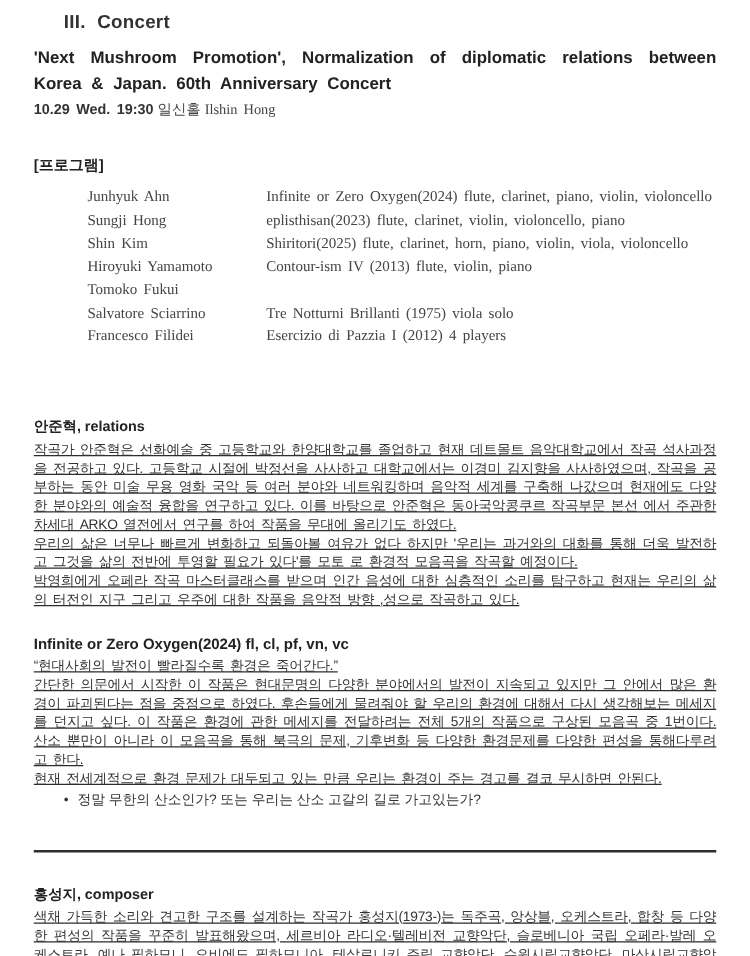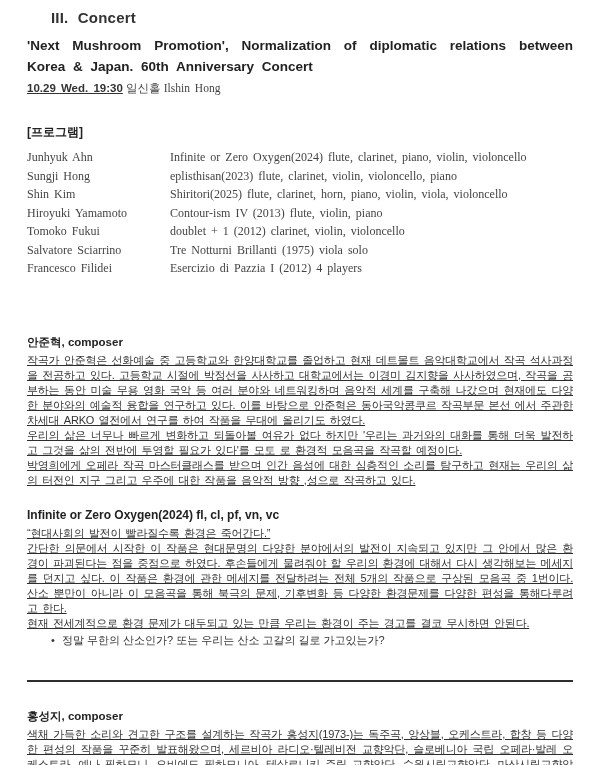--- a/index.html
+++ b/index.html
@@ -16,35 +16,35 @@
   .h1 {
     font-size: 15px; font-weight: bold; color: #333;
     letter-spacing: 0.2px; word-spacing: 5px; line-height: 19px; margin-left: 24px;
   }
   .subtitle {
     margin-top: 8px;
     font-size: 13.5px; font-weight: bold; color: #222;
     line-height: 21px; text-align: justify; word-spacing: 4px;
   }
   .dateline { margin-top: 4px; font-size: 11.5px; line-height: 15px; color: #333; }
-  .dateline .dt { font-weight: bold; word-spacing: 2px; text-decoration: underline; }
+  .dateline .dt { font-weight: bold; word-spacing: 2px; }
   .dateline .venue-kr, .dateline .venue-en {
     font-family: "Liberation Serif", serif; font-weight: normal; color: #444;
     word-spacing: 2px;
   }
 
   .program { margin-top: 28px; }
   .program-heading { font-size: 12px; font-weight: bold; color: #222; }
   .program-rows {
     margin-top: 7px;
     font-family: "Liberation Serif", serif;
     font-size: 12px; line-height: 18.5px; color: #444;
   }
   .prow { display: flex; }
-  .pcomposer { width: 143px; flex-shrink: 0; word-spacing: 2px; }
+  .pcomposer { width: 143px; flex-shrink: 0; word-spacing: 2px; margin-left: 43px; }
   .ppiece { word-spacing: 2px; }
 
   .sec { }
   .sec-ahn { margin-top: 57px; }
   .sec-heading { font-size: 11.5px; font-weight: bold; color: #222; line-height: 15px; }
   .body-text { margin-top: 3px; text-decoration: underline; }
   .body-text p {
     margin: 0;
     font-size: 11px; line-height: 15px; color: #333;
     text-align: justify; word-spacing: 1.5px; letter-spacing: -0.2px;
@@ -93,35 +93,34 @@
       <div class="prow">
         <span class="pcomposer">Shin Kim</span>
         <span class="ppiece">Shiritori(2025) flute, clarinet, horn, piano, violin, viola, violoncello</span>
       </div>
       <div class="prow">
         <span class="pcomposer">Hiroyuki Yamamoto</span>
         <span class="ppiece">Contour-ism IV (2013) flute, violin, piano</span>
       </div>
       <div class="prow">
         <span class="pcomposer">Tomoko Fukui</span>
-        <span class="ppiece">doublet + 1 (2012) clarinet, violin, violoncello</span>
       </div>
       <div class="prow">
         <span class="pcomposer">Salvatore Sciarrino</span>
         <span class="ppiece">Tre Notturni Brillanti (1975) viola solo</span>
       </div>
       <div class="prow">
         <span class="pcomposer">Francesco Filidei</span>
         <span class="ppiece">Esercizio di Pazzia I (2012) 4 players</span>
       </div>
     </div>
   </div>
 
   <div class="sec sec-ahn">
-    <div class="sec-heading">안준혁, composer</div>
+    <div class="sec-heading">안준혁, relations</div>
     <div class="body-text">
       <p>작곡가 안준혁은 선화예술 중 고등학교와 한양대학교를 졸업하고 현재 데트몰트 음악대학교에서 작곡 석사과정을 전공하고 있다. 고등학교 시절에 박정선을 사사하고 대학교에서는 이경미 김지향을 사사하였으며, 작곡을 공부하는 동안 미술 무용 영화 국악 등 여러 분야와 네트워킹하며 음악적 세계를 구축해 나갔으며 현재에도 다양한 분야와의 예술적 융합을 연구하고 있다. 이를 바탕으로 안준혁은 동아국악콩쿠르 작곡부문 본선 에서 주관한 차세대 ARKO 열전에서 연구를 하여 작품을 무대에 올리기도 하였다.</p>
       <p>우리의 삶은 너무나 빠르게 변화하고 되돌아볼 여유가 없다 하지만 '우리는 과거와의 대화를 통해 더욱 발전하고 그것을 삶의 전반에 투영할 필요가 있다'를 모토 로 환경적 모음곡을 작곡할 예정이다.</p>
       <p>박영희에게 오페라 작곡 마스터클래스를 받으며 인간 음성에 대한 심층적인 소리를 탐구하고 현재는 우리의 삶의 터전인 지구 그리고 우주에 대한 작품을 음악적 방향 ,성으로 작곡하고 있다.</p>
     </div>
   </div>
 
   <div class="piece-note">
     <div class="piece-heading">Infinite or Zero Oxygen(2024) fl, cl, pf, vn, vc</div>
     <div class="body-text">

